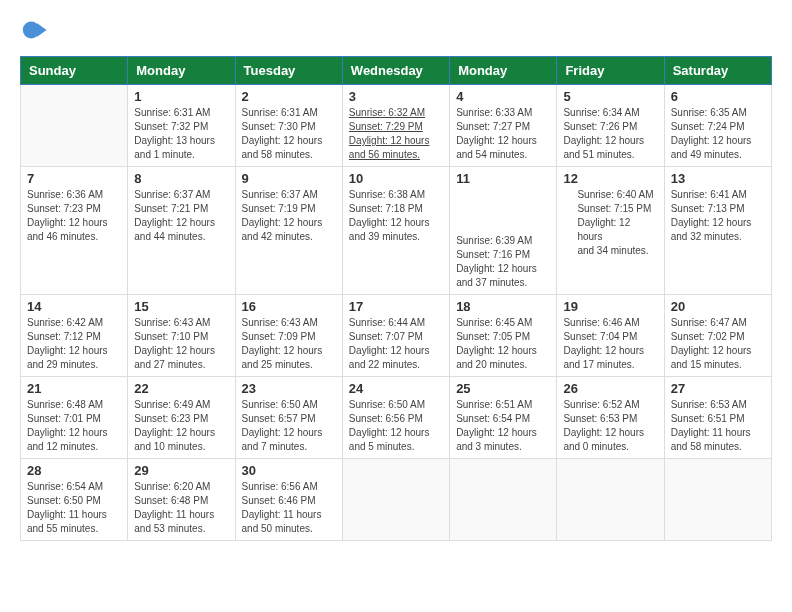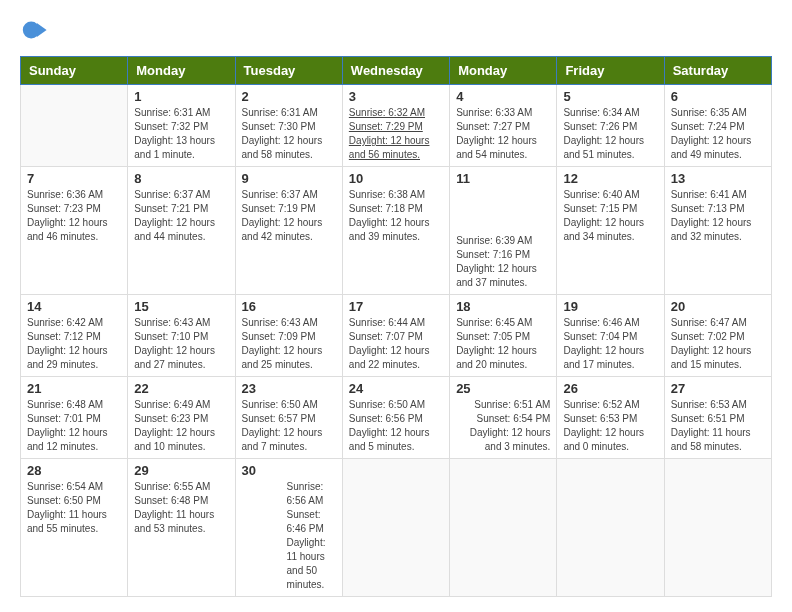--- a/index.html
+++ b/index.html
@@ -46,21 +46,21 @@
     .location-title {
       font-size: 14px;
       color: #555;
     }
     .calendar {
       width: 100%;
       border-collapse: collapse;
       border: 1px solid #ccc;
     }
     .calendar th {
-      background-color: #4d7c0f;
+      background-color: #15803d;
       color: #fff;
       font-size: 13px;
       font-weight: bold;
       padding: 6px 8px;
       text-align: left;
       border: 1px solid #3a7bbf;
     }
     .calendar td {
       vertical-align: top;
       padding: 4px 6px;
@@ -198,21 +198,21 @@
         </td>
         <td>
           <div class="day-number">11</div>
           <div class="day-info" style="white-space: pre-line; margin-top: 48px;">Sunrise: 6:39 AM
 Sunset: 7:16 PM
 Daylight: 12 hours
 and 37 minutes.</div>
         </td>
         <td>
           <div class="day-number">12</div>
-          <div class="day-info" style="white-space: pre-line;">Sunrise: 6:40 AM
+          <div class="day-info" style="white-space: pre-line; margin-left: 14px;">Sunrise: 6:40 AM
 Sunset: 7:15 PM
 Daylight: 12 hours
 and 34 minutes.</div>
         </td>
         <td>
           <div class="day-number">13</div>
           <div class="day-info" style="white-space: pre-line;">Sunrise: 6:41 AM
 Sunset: 7:13 PM
 Daylight: 12 hours
 and 32 minutes.</div>
@@ -293,21 +293,21 @@
         </td>
         <td>
           <div class="day-number">24</div>
           <div class="day-info" style="white-space: pre-line;">Sunrise: 6:50 AM
 Sunset: 6:56 PM
 Daylight: 12 hours
 and 5 minutes.</div>
         </td>
         <td>
           <div class="day-number">25</div>
-          <div class="day-info" style="white-space: pre-line; text-align: right;">Sunrise: 6:51 AM
+          <div class="day-info" style="white-space: pre-line;">Sunrise: 6:51 AM
 Sunset: 6:54 PM
 Daylight: 12 hours
 and 3 minutes.</div>
         </td>
         <td>
           <div class="day-number">26</div>
           <div class="day-info" style="white-space: pre-line;">Sunrise: 6:52 AM
 Sunset: 6:53 PM
 Daylight: 12 hours
 and 0 minutes.</div>
@@ -323,28 +323,28 @@
       <tr class="week-row">
         <td>
           <div class="day-number">28</div>
           <div class="day-info" style="white-space: pre-line;">Sunrise: 6:54 AM
 Sunset: 6:50 PM
 Daylight: 11 hours
 and 55 minutes.</div>
         </td>
         <td>
           <div class="day-number">29</div>
-          <div class="day-info" style="white-space: pre-line;">Sunrise: 6:55 AM
+          <div class="day-info" style="white-space: pre-line;">Sunrise: 6:20 AM
 Sunset: 6:48 PM
 Daylight: 11 hours
 and 53 minutes.</div>
         </td>
         <td>
           <div class="day-number">30</div>
-          <div class="day-info" style="white-space: pre-line; margin-left: 45px;">Sunrise: 6:56 AM
+          <div class="day-info" style="white-space: pre-line;">Sunrise: 6:56 AM
 Sunset: 6:46 PM
 Daylight: 11 hours
 and 50 minutes.</div>
         </td>
         <td class="empty"></td>
         <td class="empty"></td>
         <td class="empty"></td>
         <td class="empty"></td>
       </tr>
     </tbody>

